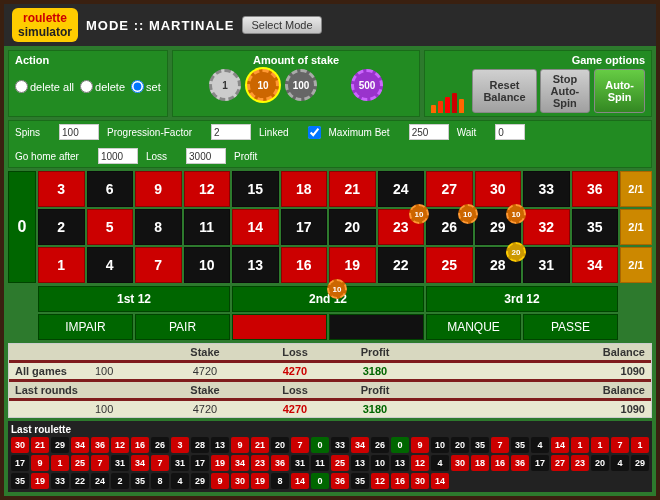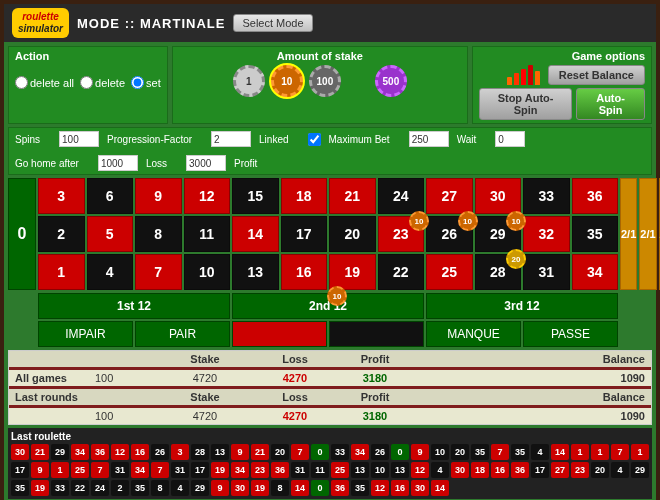--- a/index.html
+++ b/index.html
@@ -21,26 +21,25 @@
       align-items: center;
       padding: 4px 8px;
       gap: 8px;
       min-height: 38px;
     }
 
     .logo-box {
       background: #ffcc00;
       border-radius: 6px;
       padding: 3px 6px;
-      font-size: 10px;
+      font-size: 12px;
       font-weight: bold;
       color: #222;
       line-height: 1.2;
       text-align: center;
-      font-style: italic;
     }
 
     .logo-box .logo-top { color: #cc0000; }
     .logo-box .logo-bottom { color: #222; }
 
     .mode-label {
       color: #ffffff;
       font-size: 13px;
       font-weight: bold;
       letter-spacing: 1px;
@@ -149,21 +148,21 @@
     .game-options-title {
       color: #ffffff;
       font-size: 11px;
       font-weight: bold;
       margin-bottom: 3px;
       text-align: right;
     }
 
     .game-options-buttons {
       display: flex;
-      flex-direction: column;
+      flex-direction: row;
       gap: 3px;
     }
 
     .game-options-row {
       display: flex;
       gap: 4px;
       justify-content: flex-end;
     }
 
     .go-btn {
@@ -265,21 +264,21 @@
       border: 1px solid rgba(0,0,0,0.3);
       cursor: pointer;
       position: relative;
     }
 
     .num-red { background: #cc0000; }
     .num-black { background: #111111; }
 
     .right-labels {
       display: flex;
-      flex-direction: row;
+      flex-direction: column;
       gap: 2px;
       width: 32px;
     }
 
     .right-label {
       flex: 1;
       background: #cc8800;
       color: #fff;
       font-weight: bold;
       font-size: 11px;

